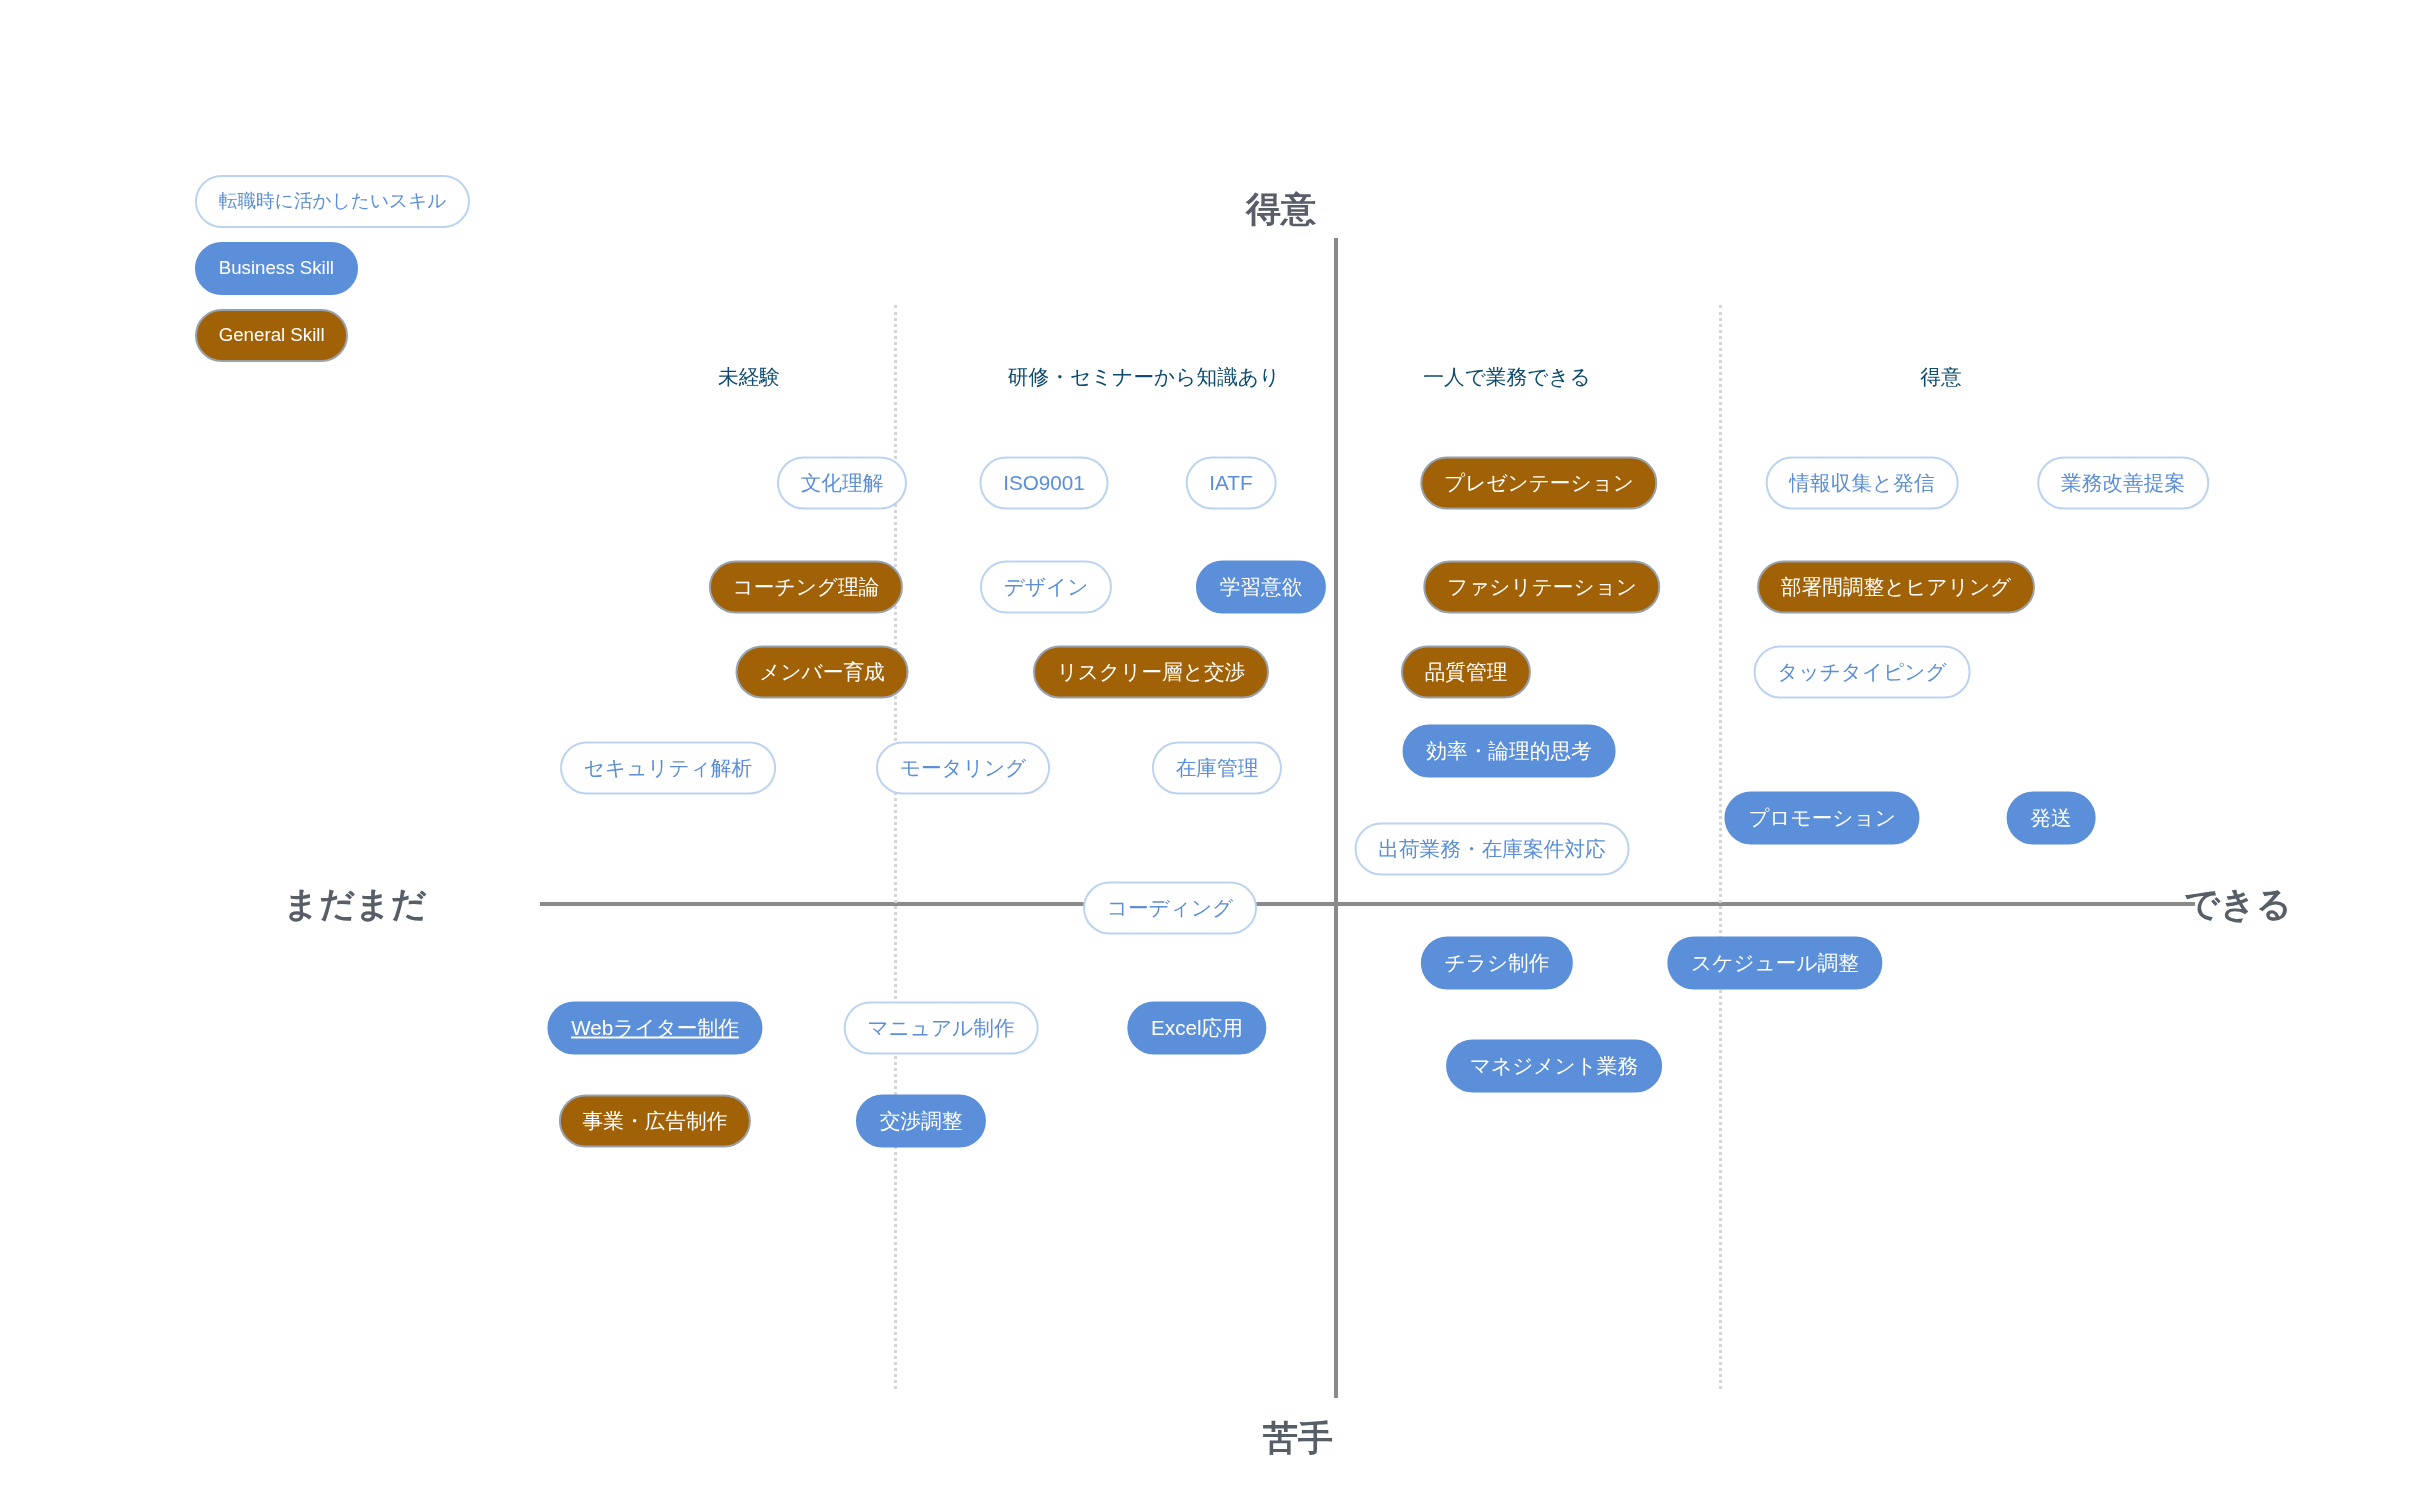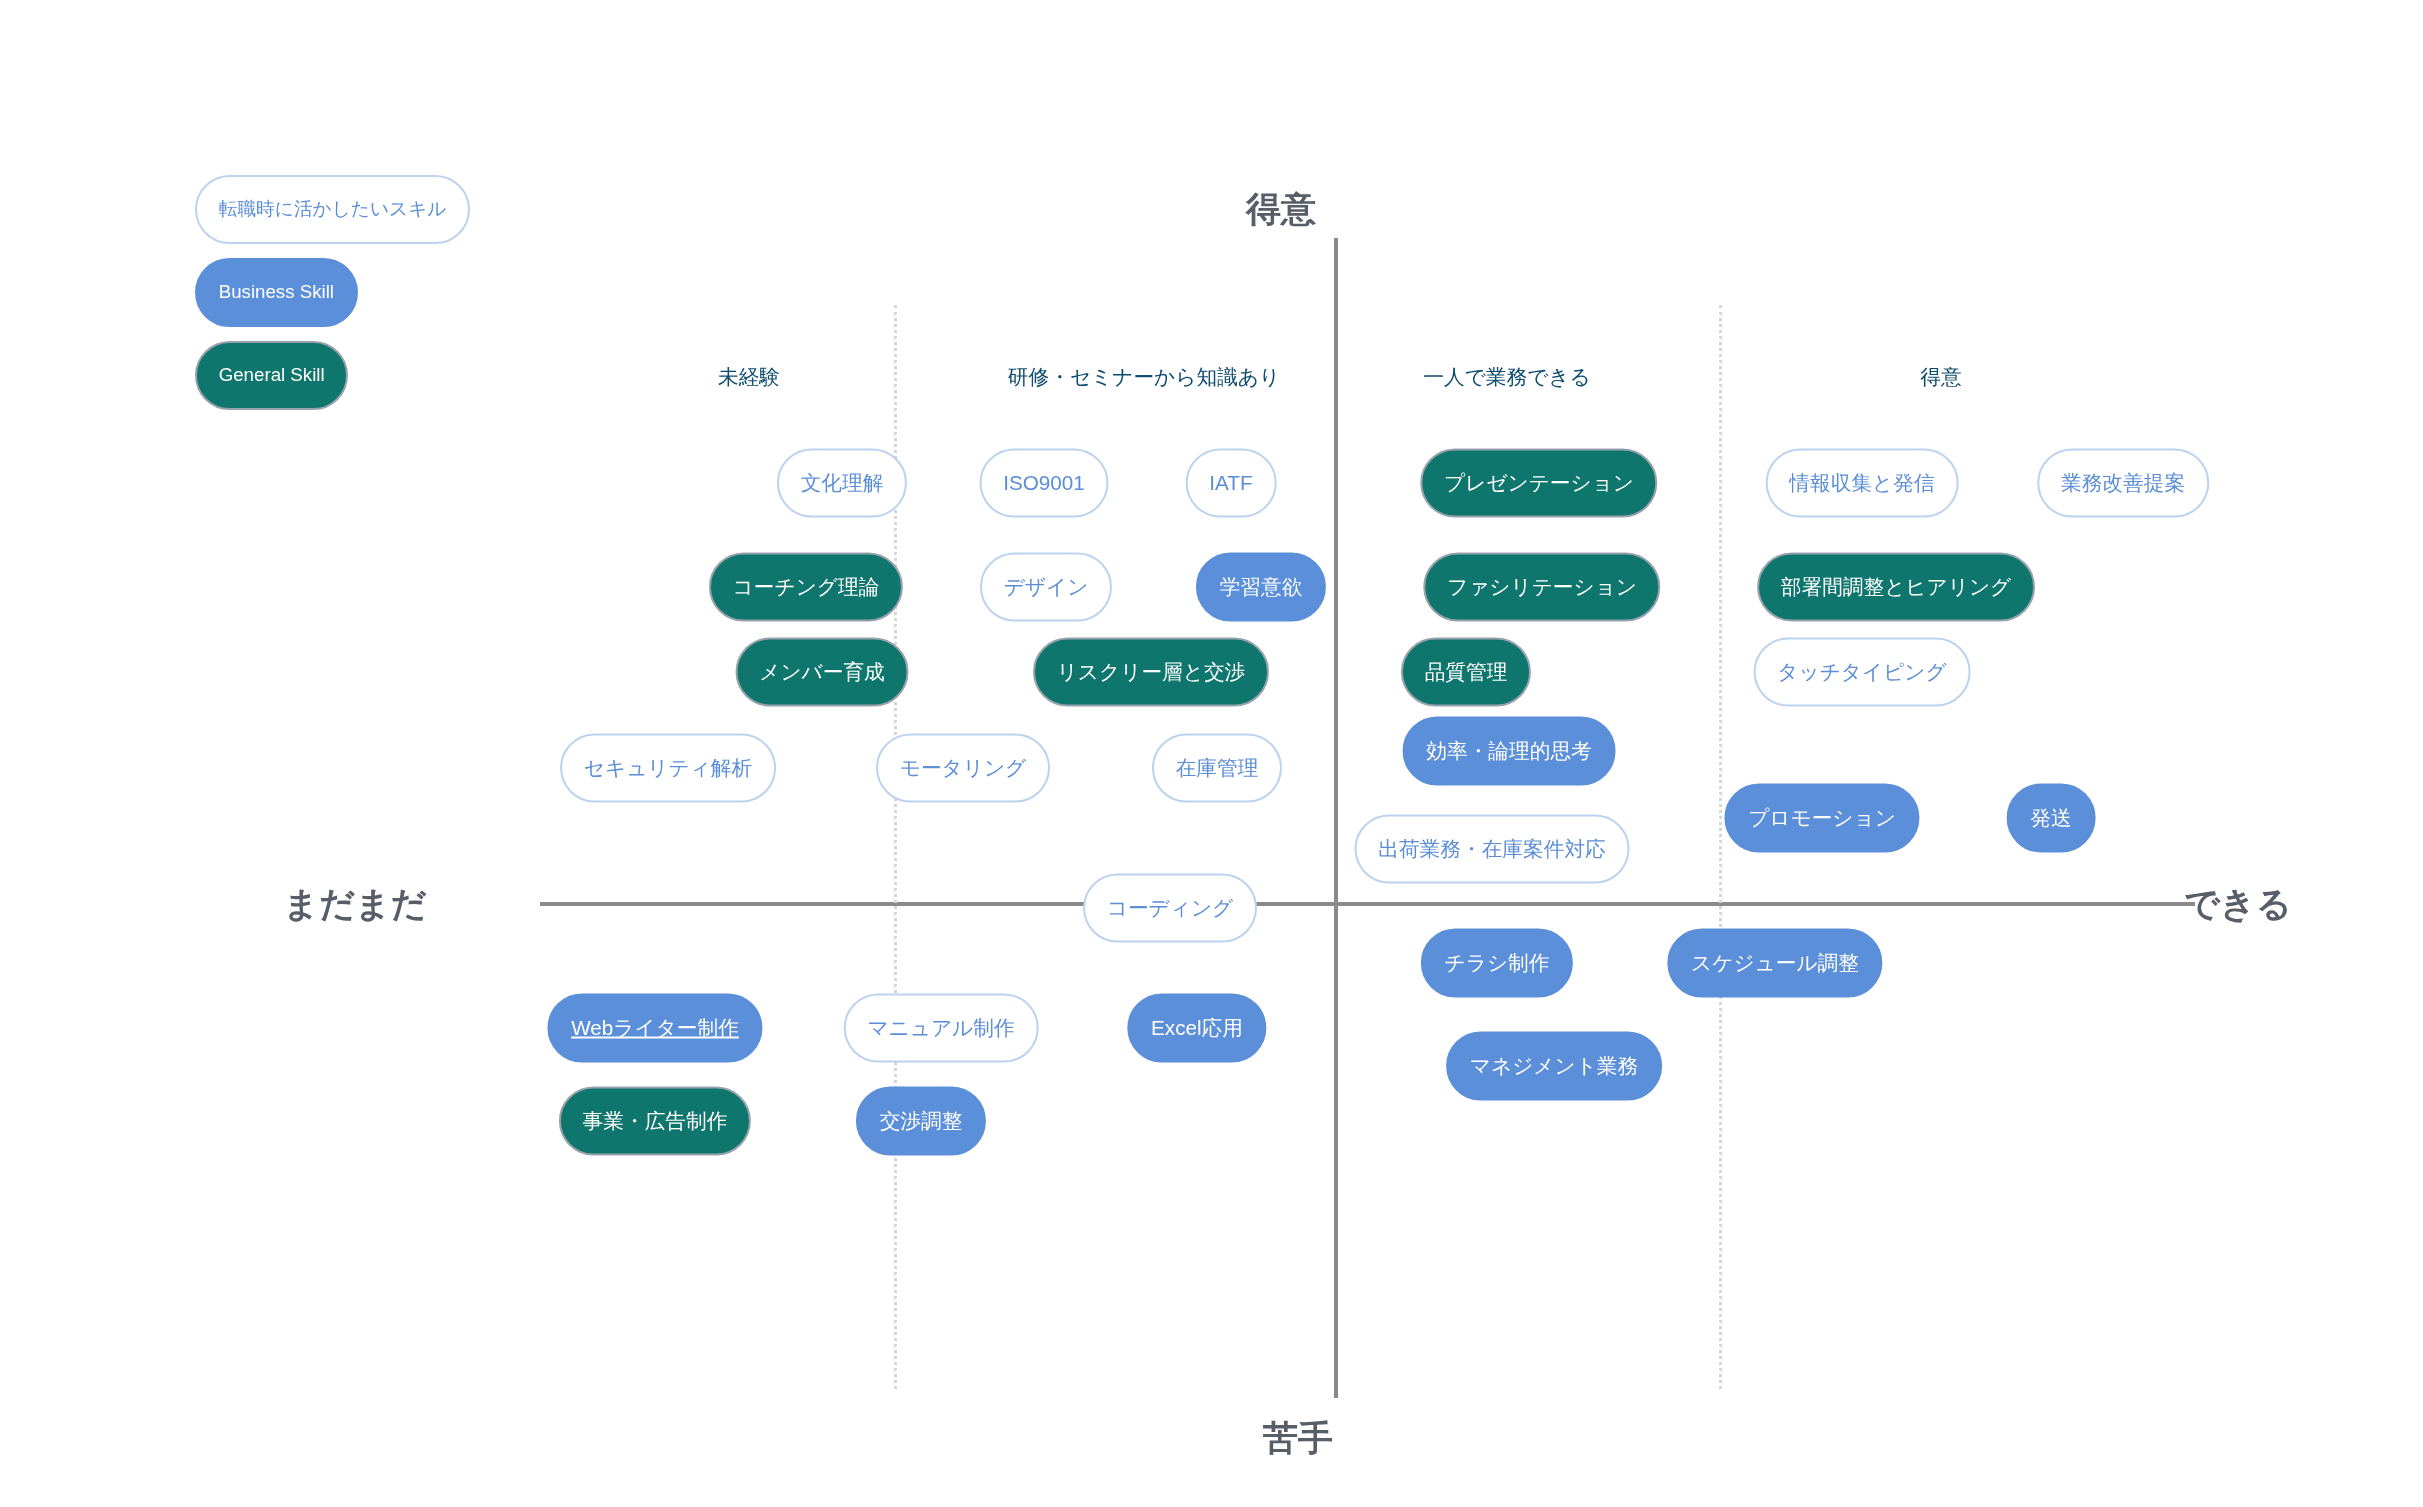--- a/index.html
+++ b/index.html
@@ -51,34 +51,34 @@
   .pill {
     box-sizing: border-box;
     display: inline-flex;
     align-items: center;
     justify-content: center;
     border-radius: 984px;
     font-size: 20.7px;
     line-height: 1;
     white-space: nowrap;
     padding: 0 21.7px;
-    height: 69px;
+    height: 53px;
   }
   .pill.outline {
     background: #ffffff;
     border: 2px solid #bcd3f0;
     color: #5b8ed6;
   }
   .pill.blue {
     background: #5c8fd9;
     border: 2px solid #5c8fd9;
     color: #ffffff;
   }
   .pill.gray {
-    background: #0f766e;
+    background: #a16207;
     border: 2px solid #98a2ad;
     color: #ffffff;
   }
 
   
   .axis-v {
     position: absolute;
     left: 1334px;
     top: 238px;
     width: 3.9px;

